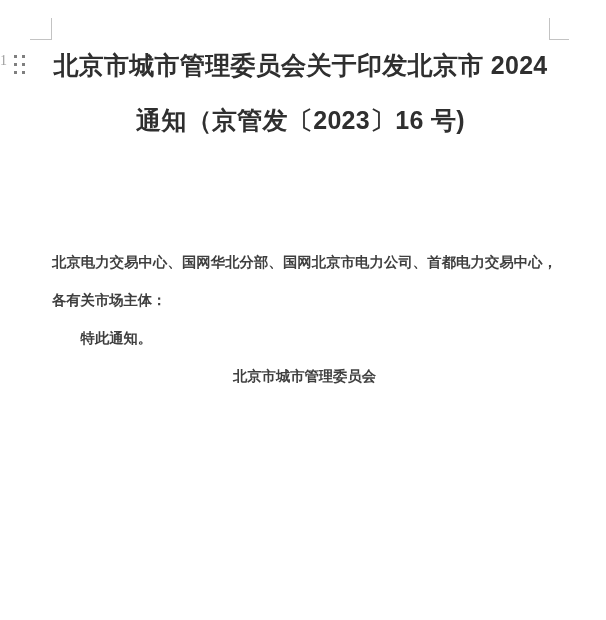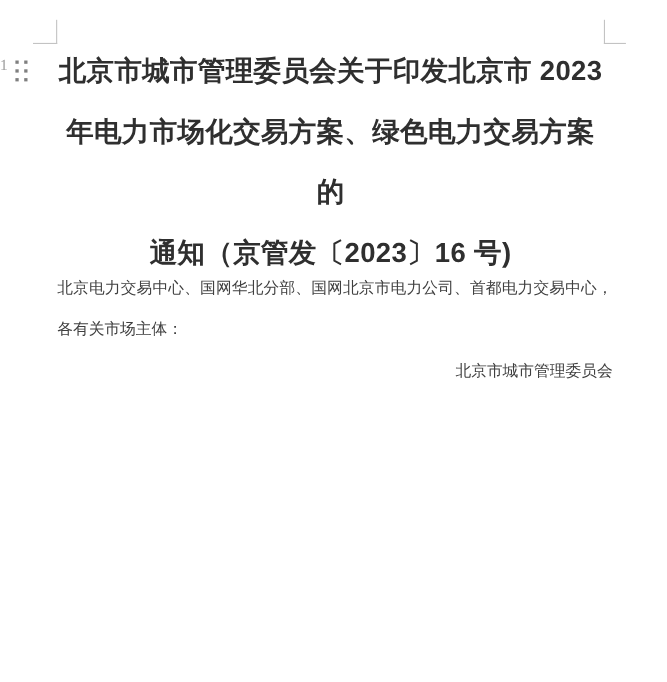--- a/index.html
+++ b/index.html
@@ -57,24 +57,25 @@
 
   
   .doc-body {
     position: absolute;
     left: 52px; top: 243px;
     width: 505px;
     font-size: 14.3px;
     line-height: 38px;
     color: #3f3f3f;
     text-align: justify;
+    font-weight: bold;
   }
   .doc-body p { margin: 0; }
   .doc-body p.indent { text-indent: 2em; }
-  .doc-body p.sign { text-align: right; text-indent: 0; }
+  .doc-body p.sign { text-align: center; text-indent: 0; }
   .doc-body p.date { text-align: right; text-indent: 0; padding-right: 16px; }
 </style>
 </head>
 <body>
 
 <div class="page">
 
   <div class="boundary-mark">
     <i class="bm-tl-v"></i>
       <i class="bm-tl-h"></i>
@@ -88,23 +89,23 @@
   <span class="drag-handle">
     <i></i>
       <i></i>
       <i></i>
       <i></i>
       <i></i>
       <i></i>
   </span>
 
   <h1 class="doc-title">
-    <span>北京市城市管理委员会关于印发北京市 2023</span>
-    <span>年电力市场化交易方案、绿色电力交易方案的</span>
+    <span>北京市城市管理委员会关于印发北京市 2024</span>
     <span>通知（京管发〔2023〕16 号)</span>
   </h1>
 
   <div class="doc-body">
     <p>北京电力交易中心、国网华北分部、国网北京市电力公司、首都电力交易中心，各有关市场主体：</p>
+    <p class="indent">特此通知。</p>
     <p class="sign">北京市城市管理委员会</p>
   </div>
 
 </div>
 
 </body></html>

